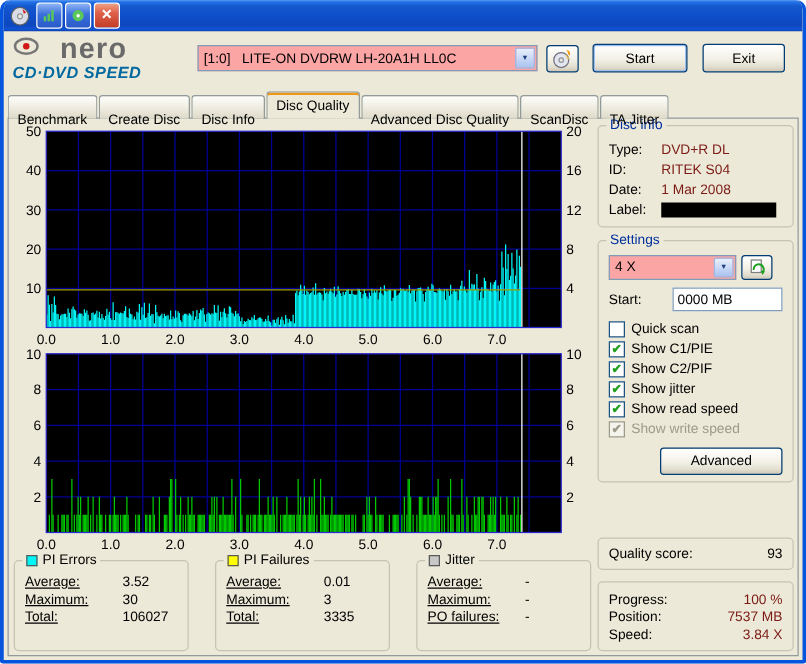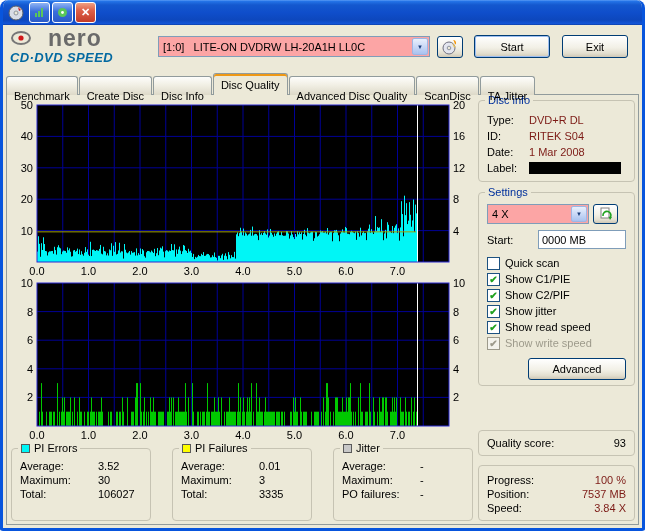--- a/index.html
+++ b/index.html
@@ -42,21 +42,21 @@
   .content{flex:1;margin:0 3px 3px;border:1px solid #919B9C;padding:5px 3px 3px 4px;display:flex;gap:5px;background:#ECE9D8;overflow:hidden;}
   .left-col{width:462px;flex:0 0 462px;display:flex;flex-direction:column;}
   .chart{display:block;}
   .stats-row{display:flex;gap:21px;margin-top:6px;flex:1;}
   .group{position:relative;border:1px solid #C6C3B3;border-radius:4px;}
   .group-title{position:absolute;top:-7px;left:6px;background:#ECE9D8;padding:0 3px;display:flex;align-items:center;gap:4px;color:#00309C;white-space:nowrap;}
   .stats-group{flex:1;padding:10px 8px 3px;}
   .stats-group .group-title{color:#000;}
   .swatch{width:9px;height:9px;border:1px solid #5A5A5A;display:inline-block;}
   .kv{display:flex;align-items:center;padding:1px 0;}
-  .stats-group .k{width:78px;}
+  .stats-group .k{width:78px;text-decoration:underline;}
   .side-col{flex:1;display:flex;flex-direction:column;}
   .side-group{padding:11px 8px 5px;}
   .side-group .k{width:42px;flex:0 0 42px;}
   .maroon{color:#7C1A15;}
   .label-box{width:92px;height:12px;background:#000;}
   #disc-info{margin-bottom:10px;}
   #disc-info .kv{padding:2px 0;}
   .speed-row{display:flex;gap:4px;margin-bottom:6px;align-items:center;}
   .combo.small{width:102px;height:20px;}
   .field-row{display:flex;align-items:center;justify-content:space-between;margin:4px 0;}

